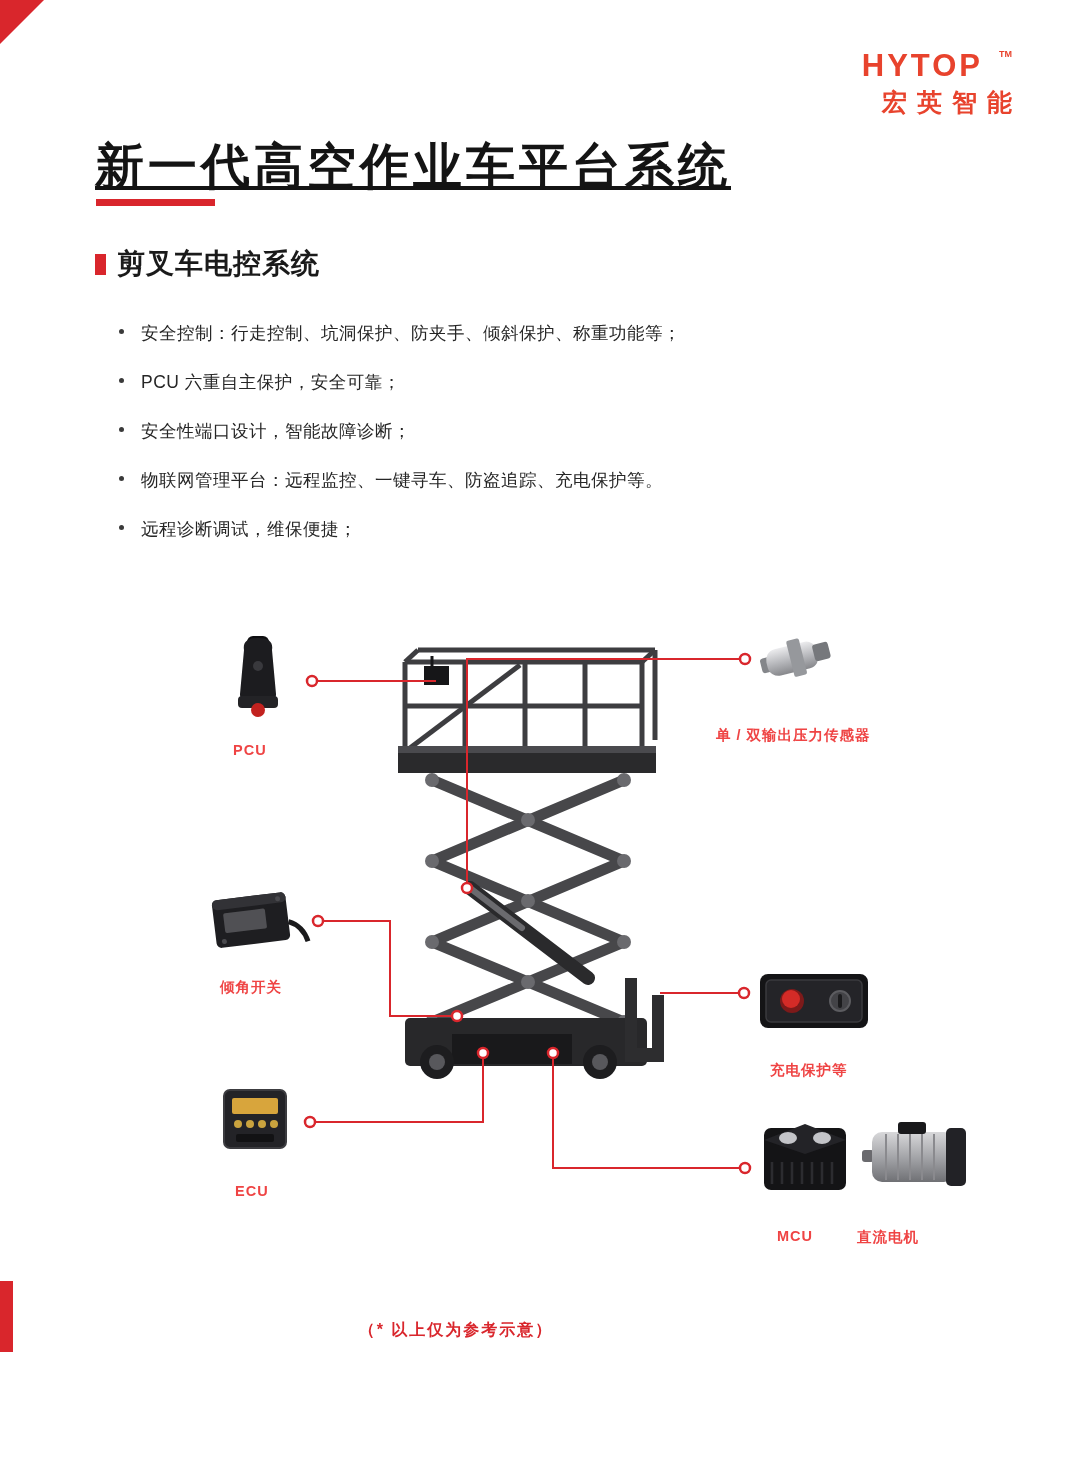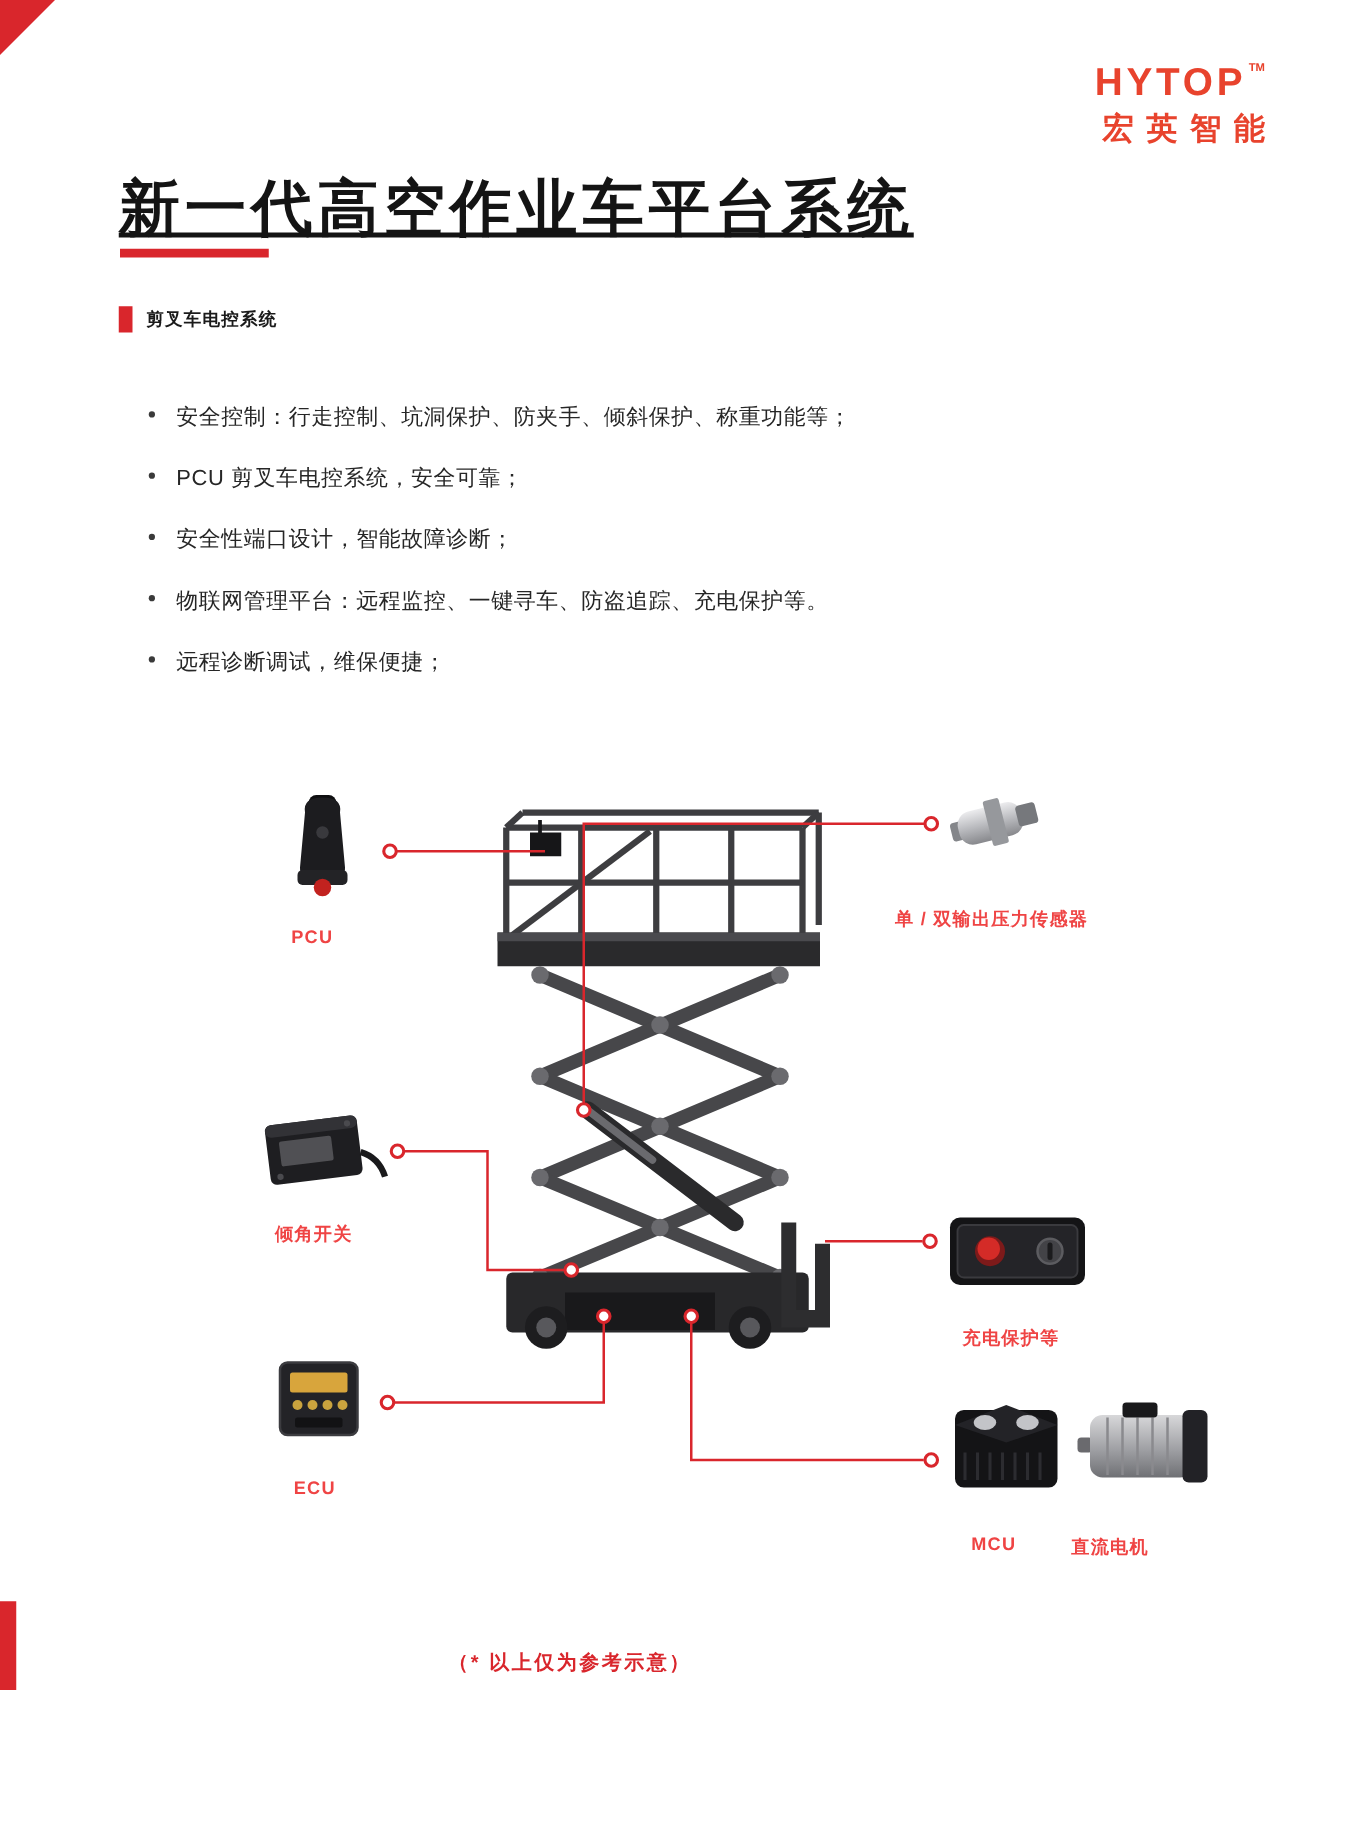--- a/index.html
+++ b/index.html
@@ -11,30 +11,30 @@
   }
   .corner-tri {
     position:absolute; top:0; left:0; width:0; height:0;
     border-top:44px solid #d9262c; border-right:44px solid transparent;
   }
   .side-bar {
     position:absolute; left:0; top:1281px; width:13px; height:71px; background:#d9262c;
   }
   .logo { position:absolute; top:50px; right:68px; text-align:right; color:#e8432d; }
   .logo-word { font-size:31px; font-weight:800; letter-spacing:3px; line-height:1; font-style:normal; }
-  .logo-word sup { font-size:9px; vertical-align:top; letter-spacing:0; margin-left:2px; }
+  .logo-word sup { font-size:9px; vertical-align:top; letter-spacing:0; margin-left:16px; }
   .logo-sub { font-size:25px; font-weight:700; letter-spacing:10px; margin-top:5px; margin-right:-10px; }
   .title {
     position:absolute; left:95px; top:134px; font-size:49px; font-weight:800;
     color:#141414; letter-spacing:4px; white-space:nowrap;text-decoration:underline;
   }
   .title-underline { position:absolute; left:96px; top:199px; width:119px; height:7px; background:#d9262c; }
   .section-heading { position:absolute; left:95px; top:245px; display:flex; align-items:center; gap:11px; }
   .section-heading .sq { width:11px; height:21px; background:#d9262c; }
-  .section-heading .txt { font-size:14px; font-weight:700; color:#1a1a1a; letter-spacing:1px; }
+  .section-heading .txt { font-size:28px; font-weight:700; color:#1a1a1a; letter-spacing:1px; }
   .bullets { position:absolute; left:119px; top:305px; list-style:none; width:760px; }
   .bullets li { display:flex; gap:17px; margin-bottom:25px; font-size:17.5px; color:#262626; align-items:flex-start; letter-spacing:0.5px;margin-top:16px; }
   .bullets .dot { flex:0 0 auto; width:5px; height:5px; border-radius:50%; background:#3a3a3a; margin-top:8px; }
   .diagram-svg { position:absolute; left:0; top:0; }
   .diagram-label {
     position:absolute; color:#ef4444; font-size:14.5px; font-weight:600;
     letter-spacing:1px; white-space:nowrap;
   }
   .footnote {
     position:absolute; left:0; top:1320px; width:912px; text-align:center;
@@ -62,21 +62,21 @@
     <span class="txt">剪叉车电控系统</span>
   </div>
 
   <ul class="bullets">
     <li>
         <span class="dot"></span>
         <span>安全控制：行走控制、坑洞保护、防夹手、倾斜保护、称重功能等；</span>
       </li>
     <li>
         <span class="dot"></span>
-        <span>PCU 剪叉车电控系统，安全可靠；</span>
+        <span>PCU 六重自主保护，安全可靠；</span>
       </li>
     <li>
         <span class="dot"></span>
         <span>安全性端口设计，智能故障诊断；</span>
       </li>
     <li>
         <span class="dot"></span>
         <span>物联网管理平台：远程监控、一键寻车、防盗追踪、充电保护等。</span>
       </li>
     <li>

